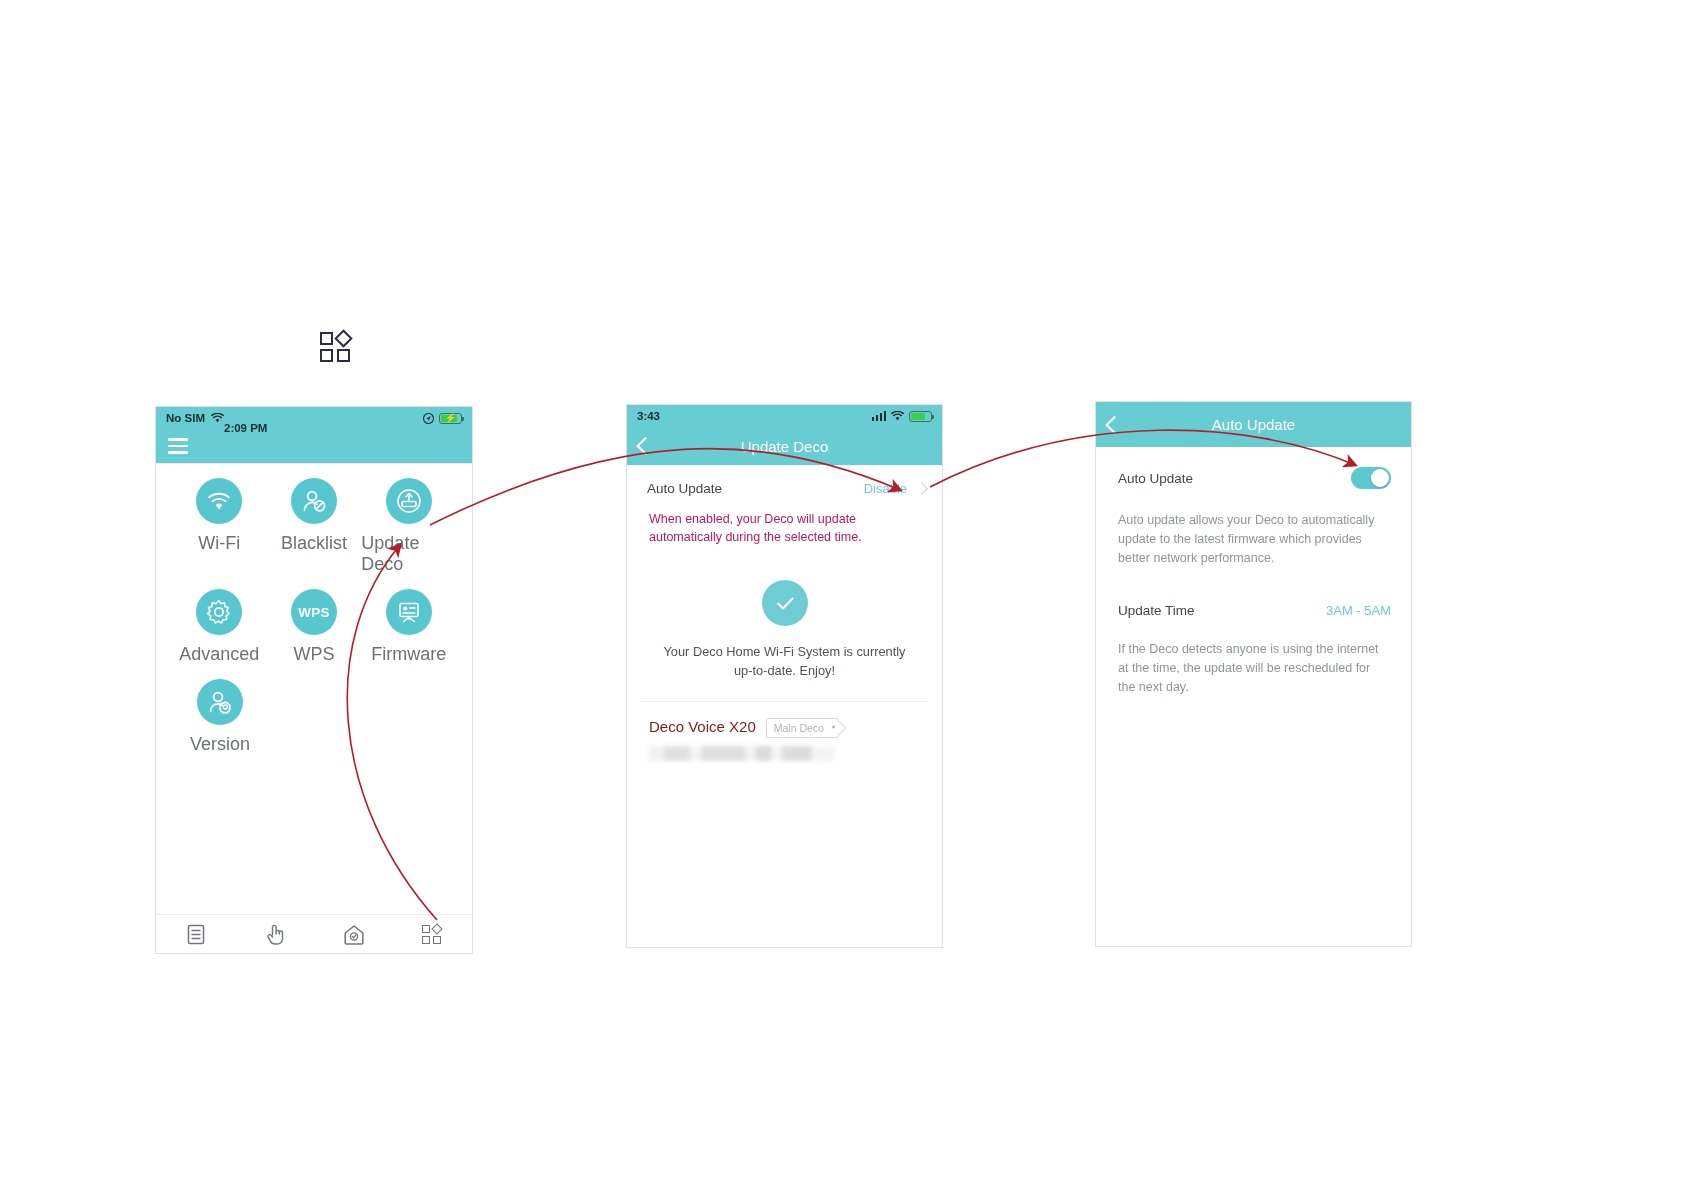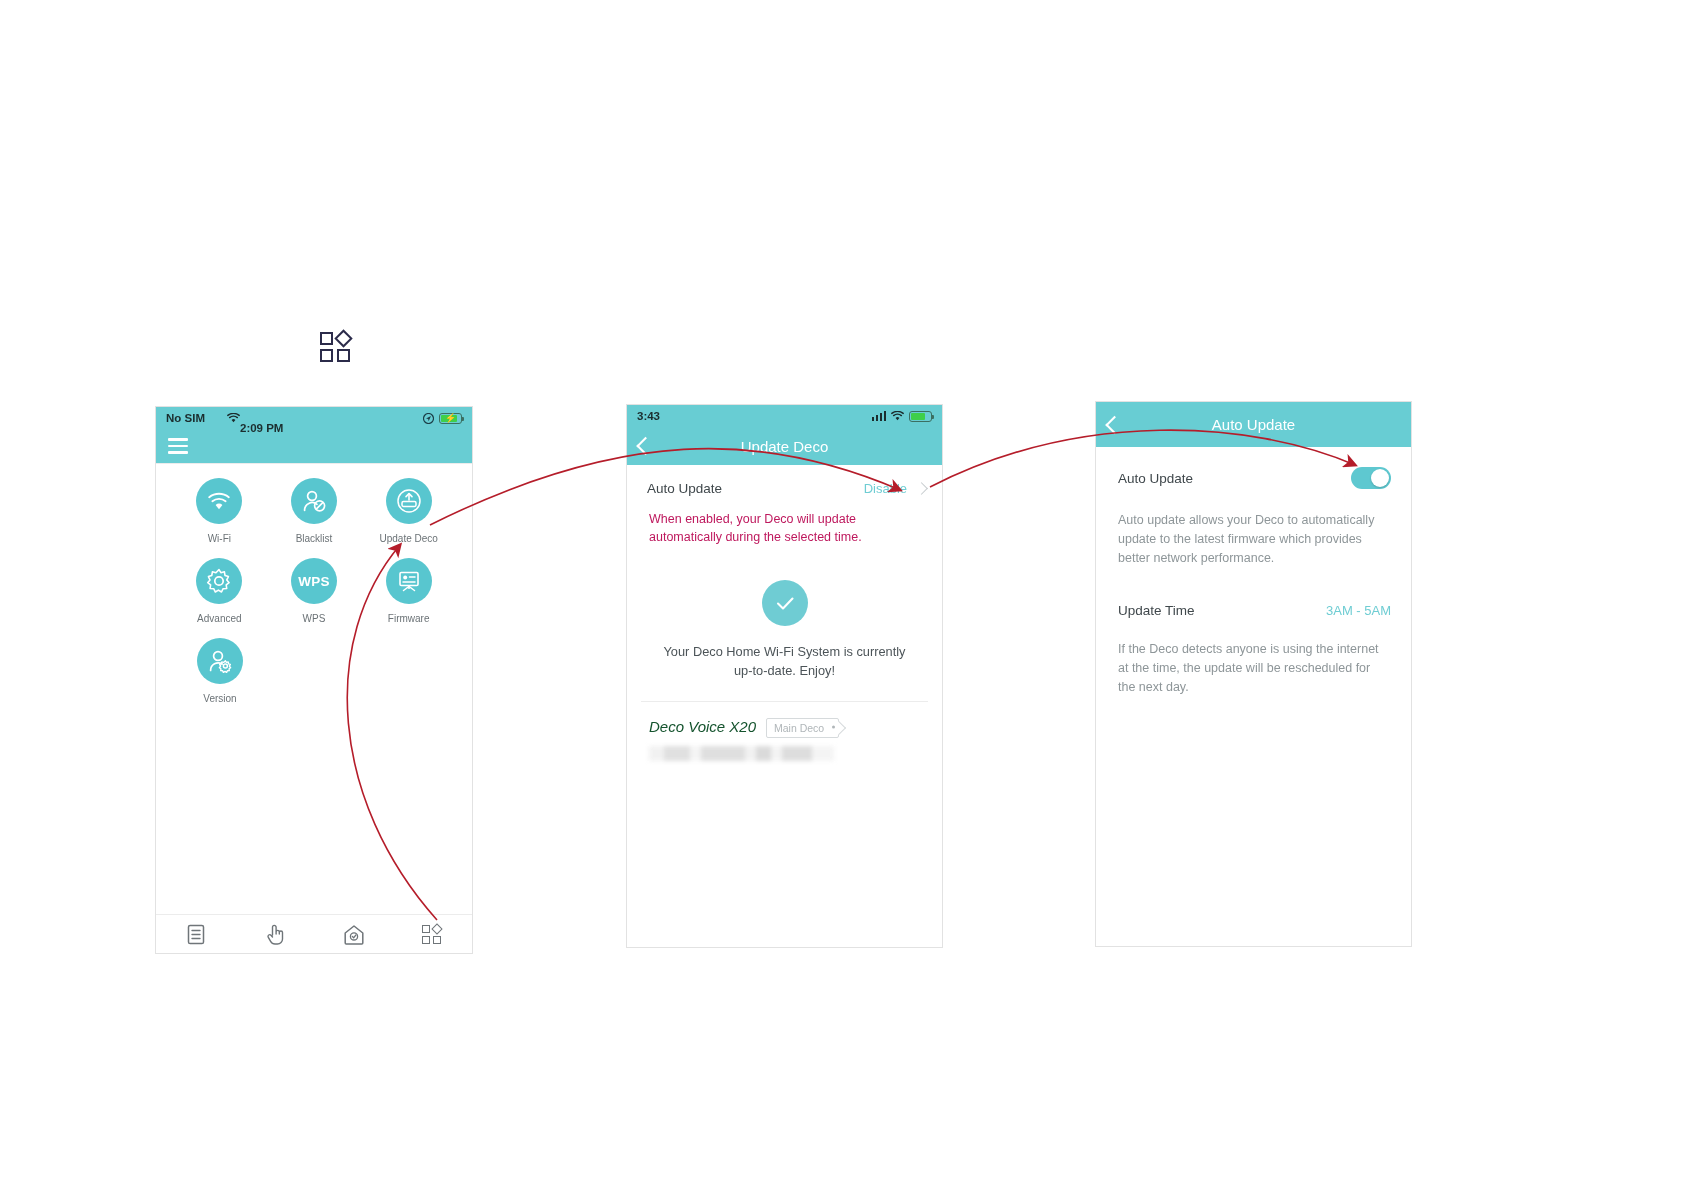--- a/index.html
+++ b/index.html
@@ -26,21 +26,21 @@
          border:1px solid #e2e2e2;overflow:hidden;}
   #phone1{left:155px;top:406px;width:318px;height:548px;}
   #phone2{left:626px;top:404px;width:317px;height:544px;}
   #phone3{left:1095px;top:401px;width:317px;height:546px;}
 
   .teal-bar{background:#68cdd3;}
 
   
   .statusbar{height:22px;display:flex;align-items:center;padding:0 10px;
              font-size:11.5px;font-weight:bold;color:#1b2d2e;}
-  .sb-left{display:flex;align-items:center;gap:22px;}
+  .sb-left{display:flex;align-items:center;gap:6px;}
   .sb-mid{flex:1;margin-top:20px;}
   .sb-right{display:flex;align-items:center;gap:5px;}
   .batt{width:23px;height:11px;border:1px solid #3b6f62;border-radius:3px;
         position:relative;box-sizing:border-box;padding:1px;}
   .batt:after{content:"";position:absolute;right:-3px;top:3px;width:2px;height:4px;
               background:#3b6f62;border-radius:0 1px 1px 0;}
   .batt i{display:block;height:100%;background:#3ecf4a;border-radius:1px;}
   .bolt{position:absolute;left:50%;top:50%;transform:translate(-50%,-50%);
         font-size:9px;color:#0c4a12;line-height:1;}
   .sigbars{display:flex;align-items:flex-end;gap:1.5px;height:10px;}
@@ -58,21 +58,21 @@
 
   .section-title{font-size:13px;letter-spacing:.6px;color:#5a6569;
                  padding:18px 0 4px 22px;font-weight:500;}
   .divider{height:1px;background:#ececec;margin:0;}
 
   .grid-wrap{padding:14px 16px 0 16px;}
   .grid-row{display:flex;}
   .tile{width:96px;display:flex;flex-direction:column;align-items:center;margin-bottom:14px;}
   .tile .circ{width:46px;height:46px;border-radius:50%;background:#58c6cf;
               display:flex;align-items:center;justify-content:center;}
-  .tile .lbl{margin-top:9px;font-size:10px;color:#6b7276;}
+  .tile .lbl{margin-top:9px;font-size:18px;color:#6b7276;}
   .tile .wpstxt{color:#fff;font-size:13.5px;font-weight:bold;letter-spacing:.3px;}
 
   
   .tabbar{position:absolute;left:0;bottom:0;width:100%;height:38px;
           border-top:1px solid #ececec;display:flex;align-items:center;background:#fff;}
   .tabbar .tab{flex:1;display:flex;align-items:center;justify-content:center;}
   .minigrid{position:relative;width:22px;height:20px;}
   .minigrid .sq{position:absolute;width:8px;height:8px;border:1.6px solid #6f7579;box-sizing:border-box;}
   .minigrid .sq.a{left:0;top:1px;}
   .minigrid .sq.b{left:0;top:12px;}
@@ -95,21 +95,21 @@
   .chev{width:8px;height:8px;border-top:1.6px solid #c6cbce;border-right:1.6px solid #c6cbce;
         transform:rotate(45deg);}
   .hint{padding:0 22px;font-size:12.5px;color:#be185d;line-height:1.45;}
   .check-wrap{display:flex;justify-content:center;margin-top:34px;}
   .check{width:46px;height:46px;border-radius:50%;background:#6fccd3;
          display:flex;align-items:center;justify-content:center;}
   .upto{text-align:center;font-size:12.8px;color:#4c5458;line-height:1.5;
         margin:16px 28px 0 28px;}
   .hr{height:1px;background:#ececec;margin:20px 14px 0 14px;}
   .devrow{display:flex;align-items:center;gap:10px;padding:16px 0 0 22px;}
-  .devname{font-size:15px;color:#14532d;font-style:italic;}
+  .devname{font-size:15px;color:#7f1d1d;}
   .tagwrap{position:relative;}
   .tag{border:1px solid #d6dadc;color:#b0b6b9;font-size:10.5px;
        padding:3px 14px 3px 7px;border-radius:2px;position:relative;background:#fff;}
   .tag:after{content:"";position:absolute;right:-6px;top:4px;width:9px;height:9px;
              border-top:1px solid #d6dadc;border-right:1px solid #d6dadc;
              background:#fff;transform:rotate(45deg);}
   .tagdot{position:absolute;right:4px;top:50%;transform:translateY(-50%);
           width:3px;height:3px;border-radius:50%;background:#b0b6b9;z-index:2;}
   .fwlabel{padding:18px 0 0 22px;font-size:11.5px;color:#b7bdbf;}
   .blur{margin:10px 0 0 22px;width:185px;height:15px;

